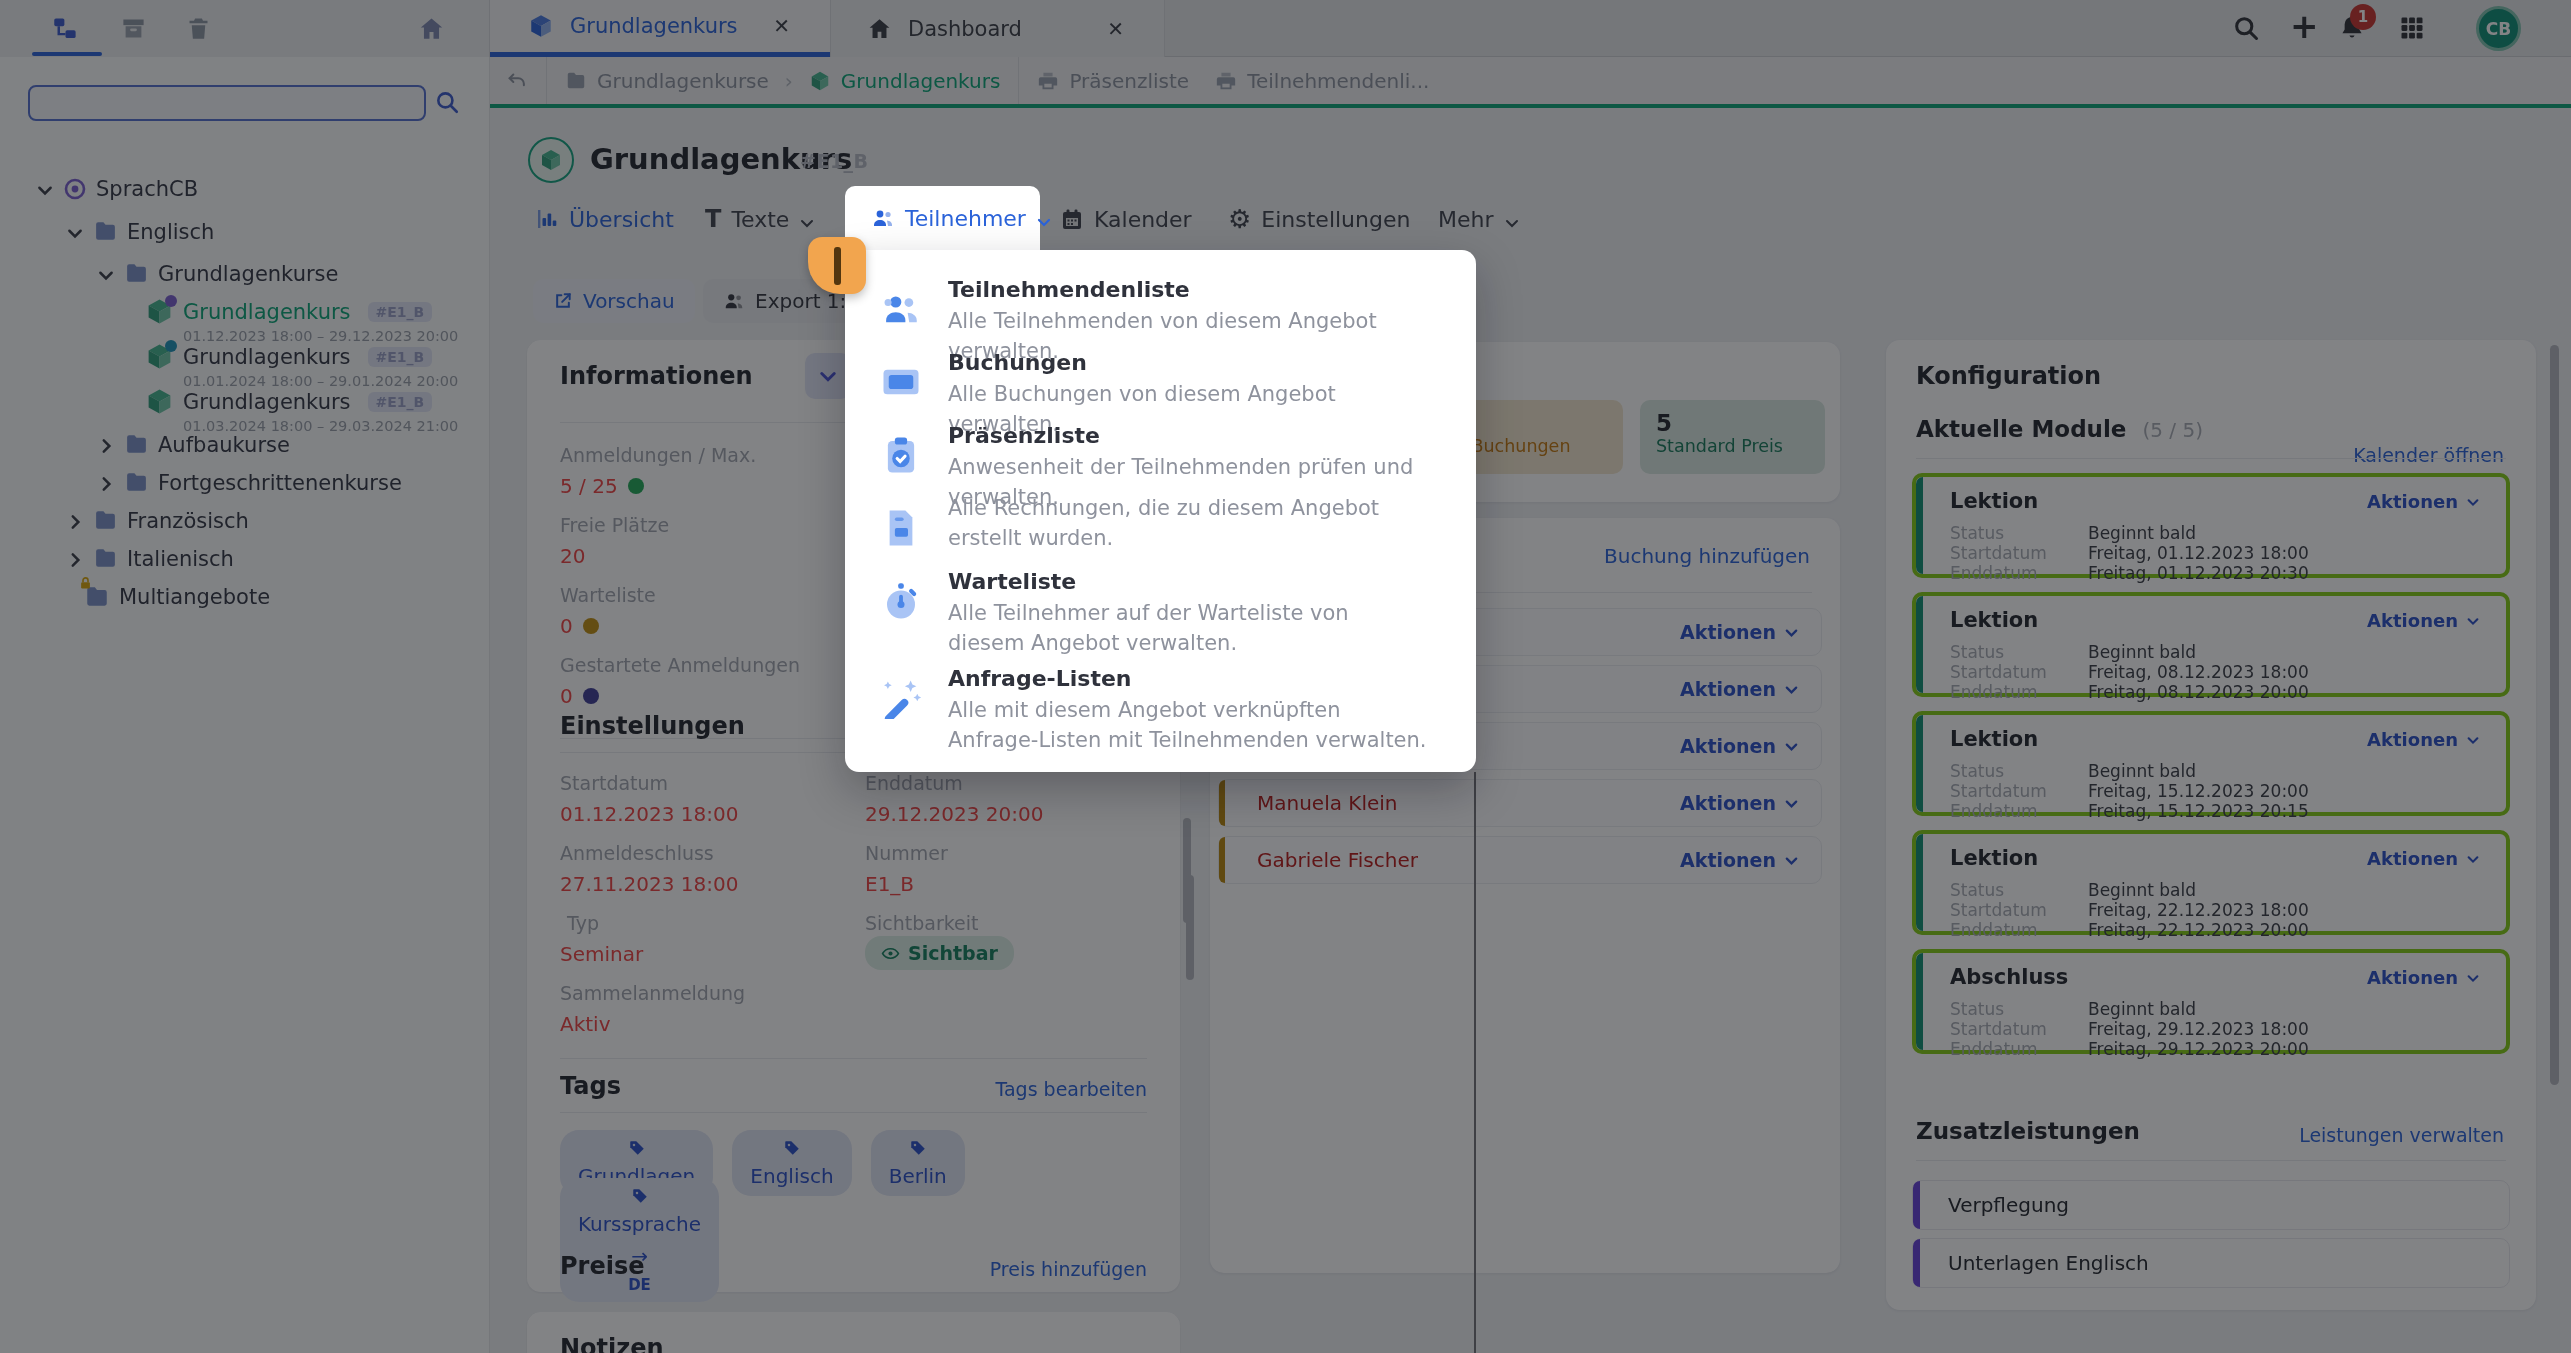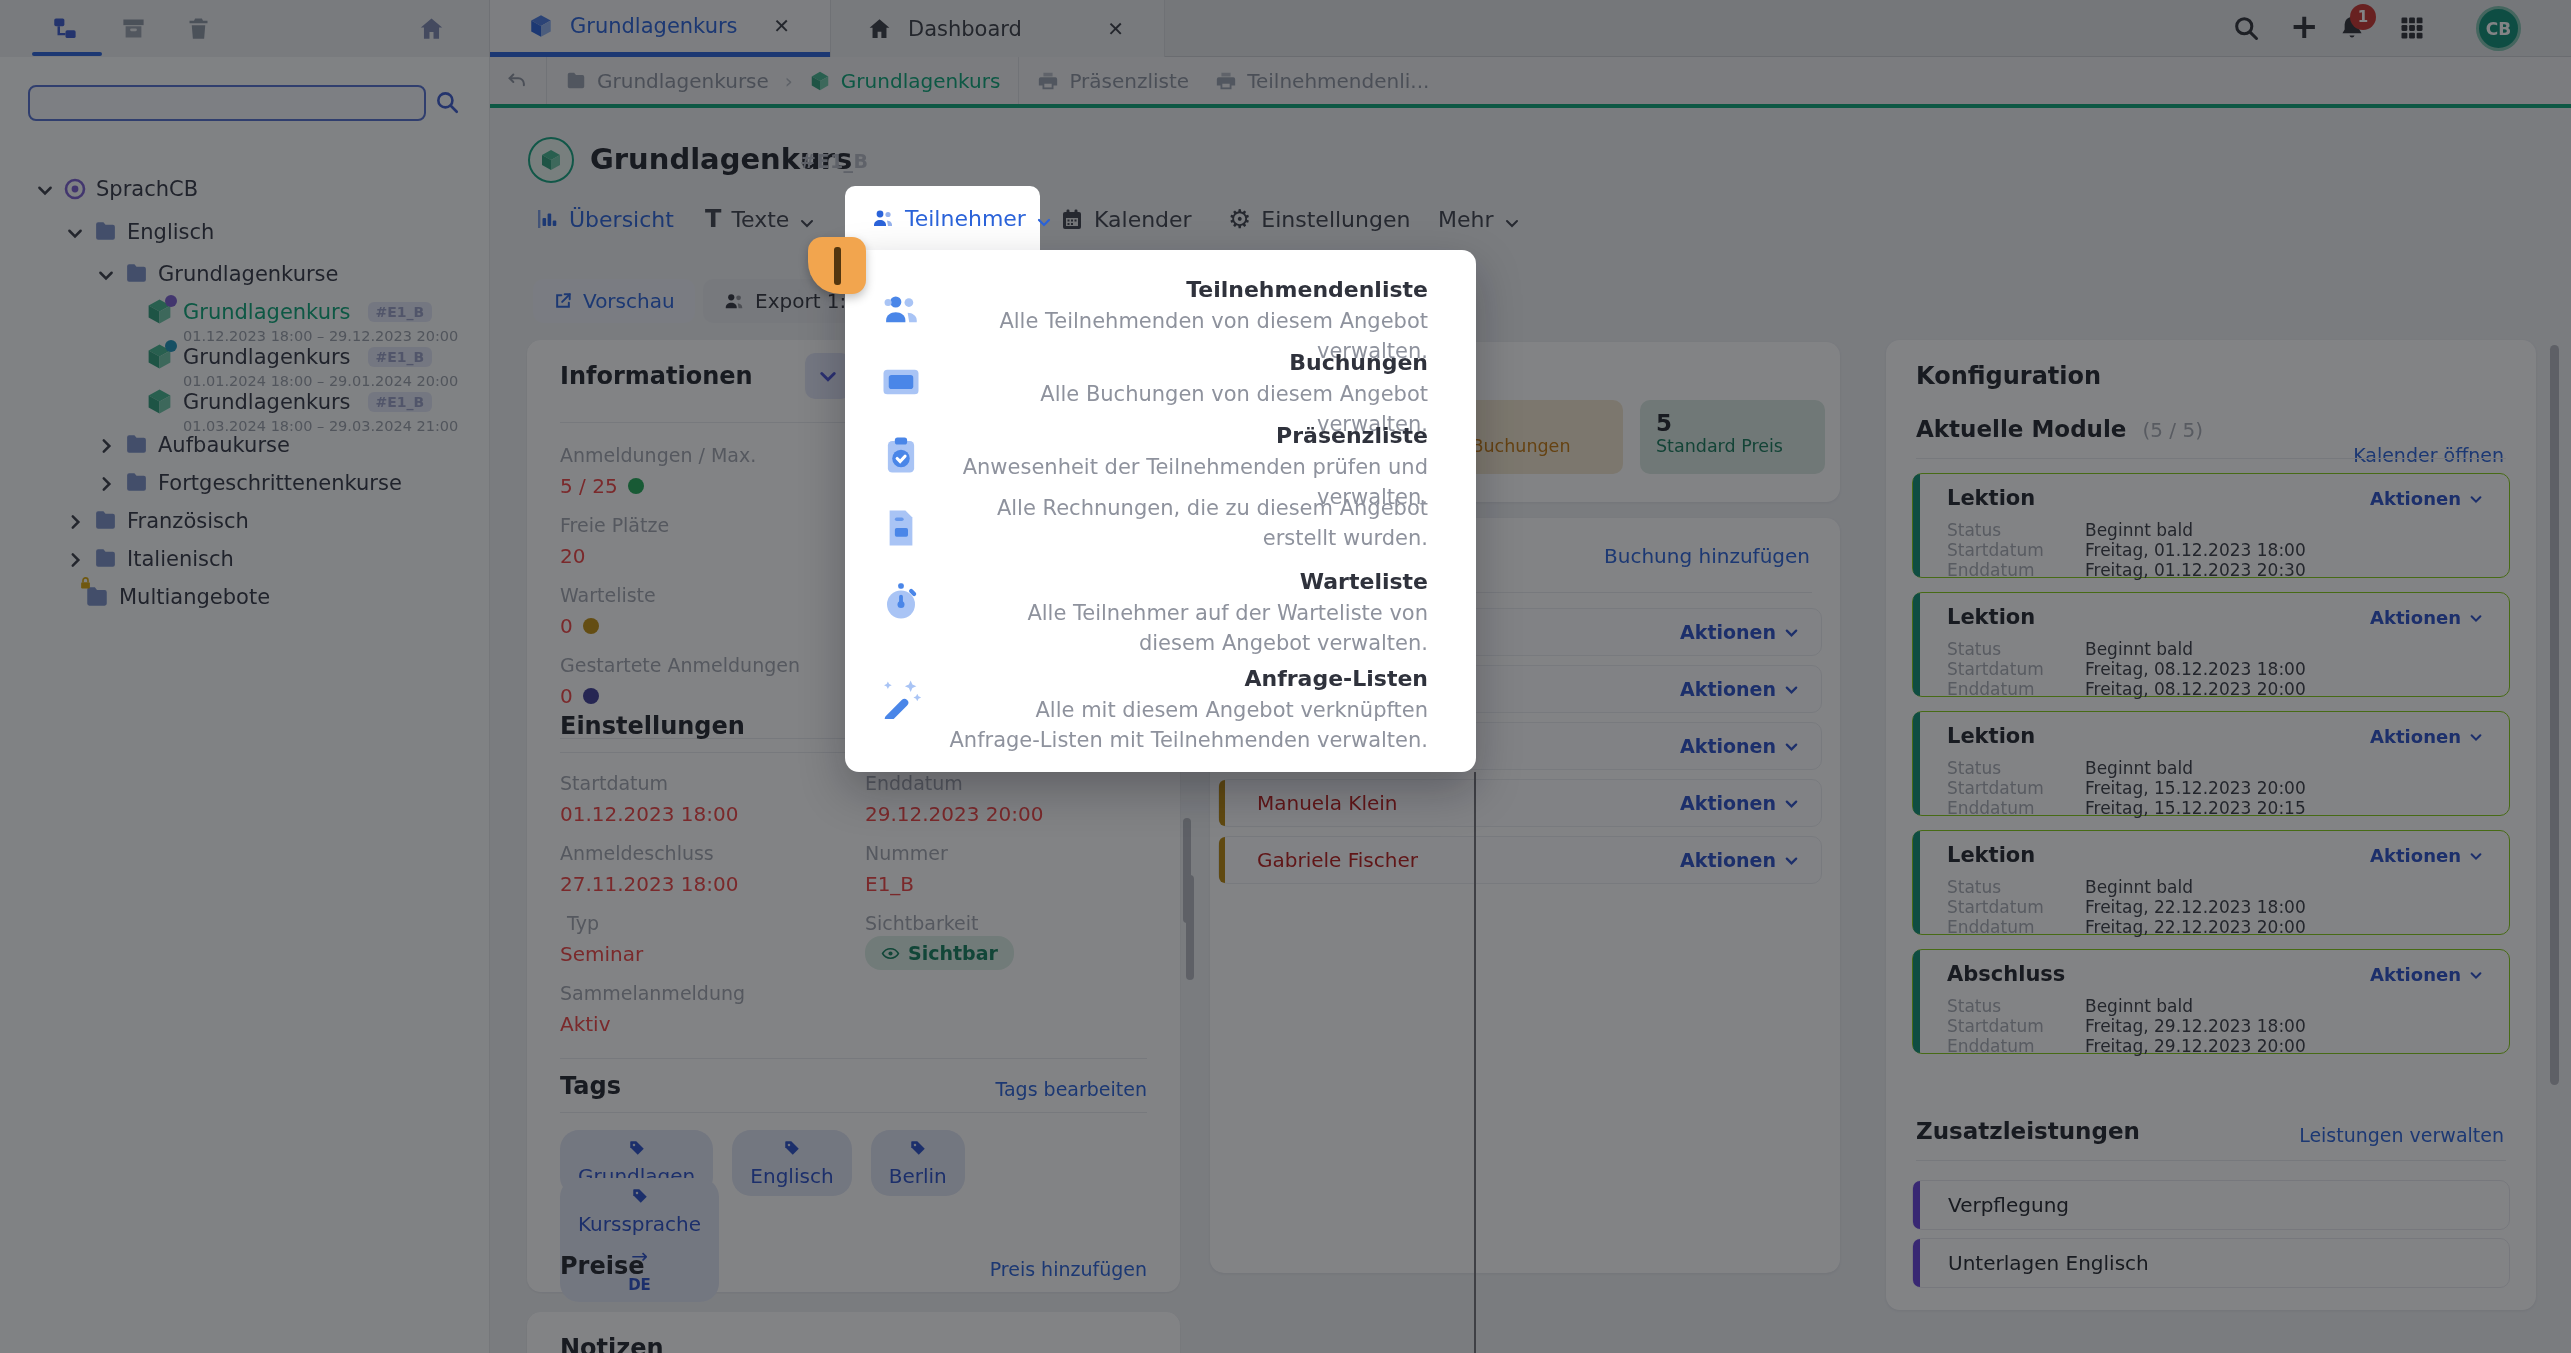--- a/index.html
+++ b/index.html
@@ -74,38 +74,38 @@
   
   .stat-tile { position:absolute; height:74px; border-radius:10px; padding:10px 16px; }
   .stat-num { font-size:23px; font-weight:700; color:#23262e; }
   .stat-lbl { font-size:17.5px; font-weight:500; }
   .brow { position:absolute; left:8px; width:604px; height:48px; background:#fdfdfe; border:1px solid #ebedf1; border-radius:10px; display:flex; align-items:center; }
   .brow .stripe { width:6px; height:100%; background:#b8860b; border-radius:10px 0 0 10px; flex:0 0 auto; }
   .brow .nm { font-size:20px; color:#b91c1c; margin-left:32px; white-space:nowrap; }
   .brow .act { margin-left:auto; margin-right:22px; display:flex; align-items:center; gap:8px; color:#2b50c8; font-size:19px; font-weight:600; white-space:nowrap; }
 
   
-  .mod-card { position:absolute; left:26px; width:598px; height:105px; border:1px solid #84cc16; border-radius:10px; background:#fff; }
+  .mod-card { position:absolute; left:26px; width:598px; height:105px; border:4px solid #84cc16; border-radius:10px; background:#fff; }
   .mod-stripe { position:absolute; left:0; top:0; width:7px; height:100%; background:#0f8f74; border-radius:10px 0 0 10px; }
   .mod-title { position:absolute; left:34px; top:12px; font-size:21px; font-weight:600; color:#23262e; }
   .mod-act { position:absolute; right:26px; top:14px; display:flex; gap:8px; align-items:center; color:#2b50c8; font-size:18px; font-weight:600; }
   .mod-l { position:absolute; left:34px; font-size:17px; color:#a8acb5; white-space:nowrap; }
   .mod-v { position:absolute; left:172px; font-size:17px; color:#3a3d46; white-space:nowrap; }
   .addon-card { position:absolute; left:26px; width:598px; height:50px; border:1px solid #e8e9ee; border-radius:10px; background:#fff; display:flex; align-items:center; }
   .addon-stripe { width:7px; height:100%; background:#6741d9; border-radius:10px 0 0 10px; flex:0 0 auto; }
   .addon-nm { font-size:20px; color:#23262e; margin-left:28px; white-space:nowrap; }
 
   .scroll-thumb { position:absolute; background:#b4b7be; border-radius:5px; }
 
   
   .dim { position:absolute; left:0; top:0; width:2571px; height:1353px; background:rgba(15,17,21,.52); z-index:50; }
   .vline { position:absolute; left:1474px; top:772px; width:2px; height:581px; background:#3f4045; z-index:55; }
   .tab-elevated { position:absolute; left:845px; top:186px; width:195px; height:64px; background:#fff; border-radius:10px 10px 0 0; z-index:60; display:flex; align-items:center; gap:10px; padding-left:26px; color:#2b63d9; font-size:22px; font-weight:500; }
   .dd-panel { position:absolute; left:845px; top:250px; width:631px; height:522px; background:#fff; border-radius:0 14px 14px 14px; box-shadow:0 18px 45px rgba(10,12,20,.28); z-index:60; }
-  .dd-item { position:absolute; left:35px; width:560px; display:flex; gap:26px;text-align:right; }
+  .dd-item { position:absolute; left:35px; width:560px; display:flex; gap:26px; }
   .dd-ic { width:42px; height:42px; color:#4a86e8; flex:0 0 auto; margin-top:14px; }
   .dd-title { font-size:22px; font-weight:600; color:#2f323c; line-height:32px; }
   .dd-desc { font-size:21px; color:#8e929d; line-height:30px; max-width:480px; }
   .marker { position:absolute; left:808px; top:237px; width:58px; height:57px; background:#f2a54e; border-radius:14px 14px 14px 32px; z-index:70; display:flex; align-items:center; justify-content:center; box-shadow:0 4px 10px rgba(0,0,0,.25); }
   .marker .bar { width:7px; height:38px; background:#53360f; border-radius:3px; }
 </style>
 </head>
 <body>
 
 <div class="topstrip">

